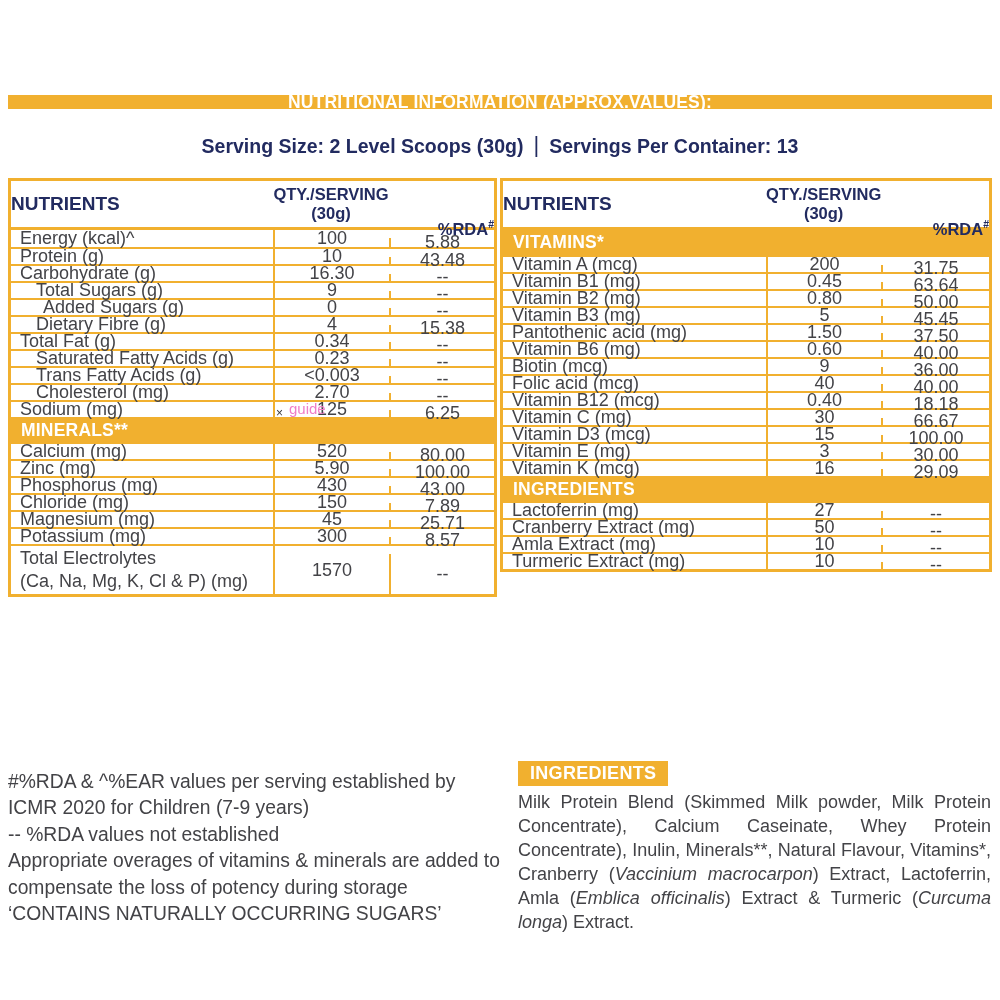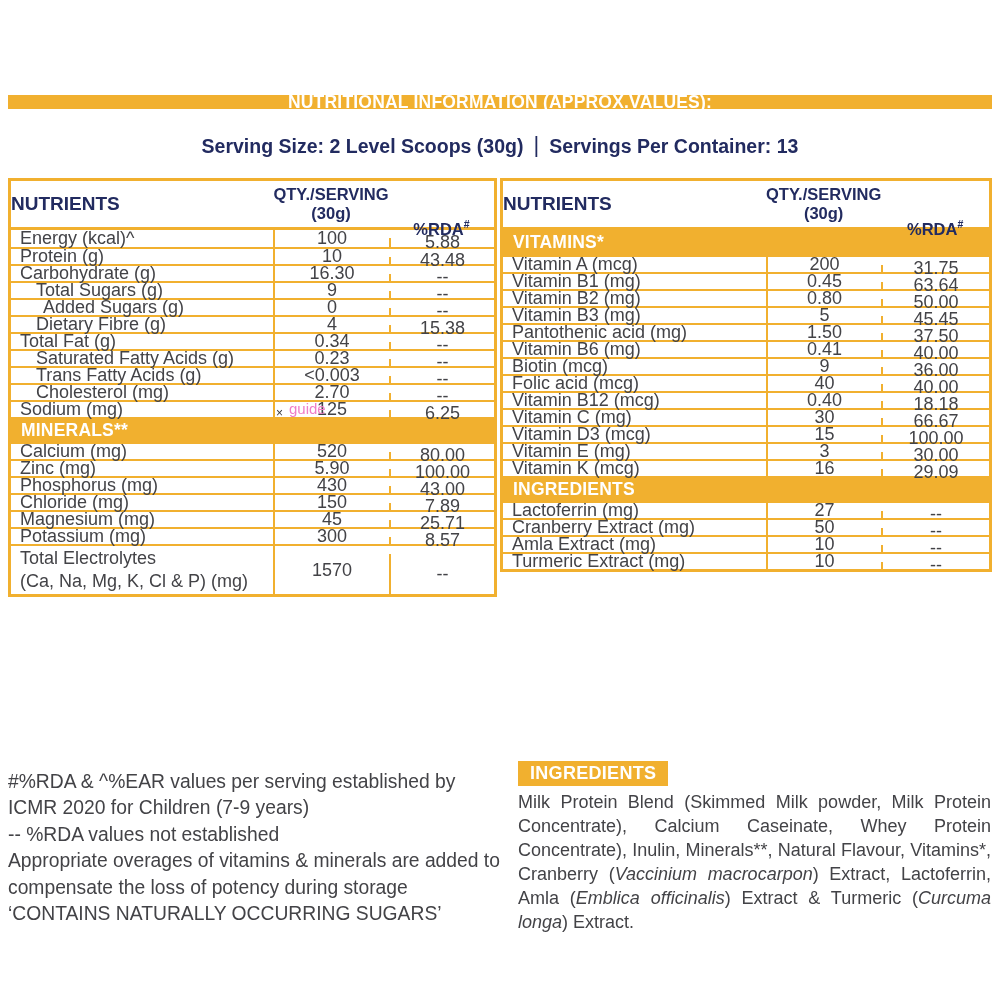--- a/index.html
+++ b/index.html
@@ -24,21 +24,21 @@
     color:var(--navy);font-weight:bold;font-size:19.5px;}
   .serving .divider{margin:0 10px;font-weight:normal;font-size:22px;position:relative;top:-1px;}
 
   
   .ntable{position:absolute;top:178px;background:#fff;border:3px solid var(--gold);}
   .ntable.lt{left:8px;width:489px;--c1:262px;--c2:116px;}
   .ntable.rt{left:500px;width:492px;--c1:263px;--c2:115px;}
   .thead{display:flex;align-items:center;height:49px;border-bottom:3px solid var(--gold);}
   .th1{flex:0 0 var(--c1);color:var(--navy);font-weight:bold;font-size:19px;}
   .th2{flex:0 0 var(--c2);text-align:center;color:var(--navy);font-weight:bold;font-size:16.5px;line-height:1.15;}
-  .th3{flex:1;text-align:center;color:var(--navy);font-weight:bold;font-size:16.5px;margin-top:48px;}
+  .th3{flex:1;text-align:right;color:var(--navy);font-weight:bold;font-size:16.5px;margin-top:48px;}
   .th3 sup{font-size:10.5px;}
   .trow{display:flex;align-items:stretch;height:17px;border-top:2px solid var(--gold);
     font-size:18px;color:var(--txt);}
   .thead + .trow, .thead + .section{border-top:none;}
   .trow.tall{height:50px;}
   .cell{display:flex;align-items:center;}
   .c1{flex:0 0 var(--c1);padding-left:9px;white-space:nowrap;}
   .c1.ind1{padding-left:25px;}
   .c1.ind2{padding-left:32px;}
   .c1.two{flex-direction:column;align-items:flex-start;justify-content:center;line-height:1.28;white-space:nowrap;}
@@ -213,21 +213,21 @@
         <div class="cell c2">5</div>
         <div class="cell c3">45.45</div>
       </div>
       <div class="trow">
         <div class="cell c1">Pantothenic acid (mg)</div>
         <div class="cell c2">1.50</div>
         <div class="cell c3">37.50</div>
       </div>
       <div class="trow">
         <div class="cell c1">Vitamin B6 (mg)</div>
-        <div class="cell c2">0.41</div>
+        <div class="cell c2">0.60</div>
         <div class="cell c3">40.00</div>
       </div>
       <div class="trow">
         <div class="cell c1">Biotin (mcg)</div>
         <div class="cell c2">9</div>
         <div class="cell c3">36.00</div>
       </div>
       <div class="trow">
         <div class="cell c1">Folic acid (mcg)</div>
         <div class="cell c2">40</div>

